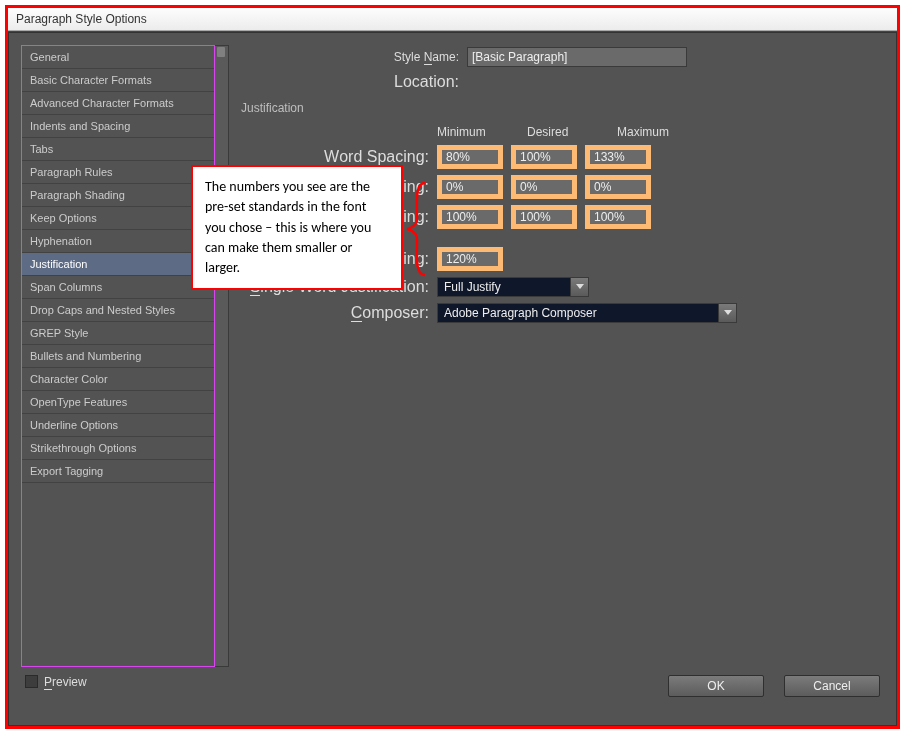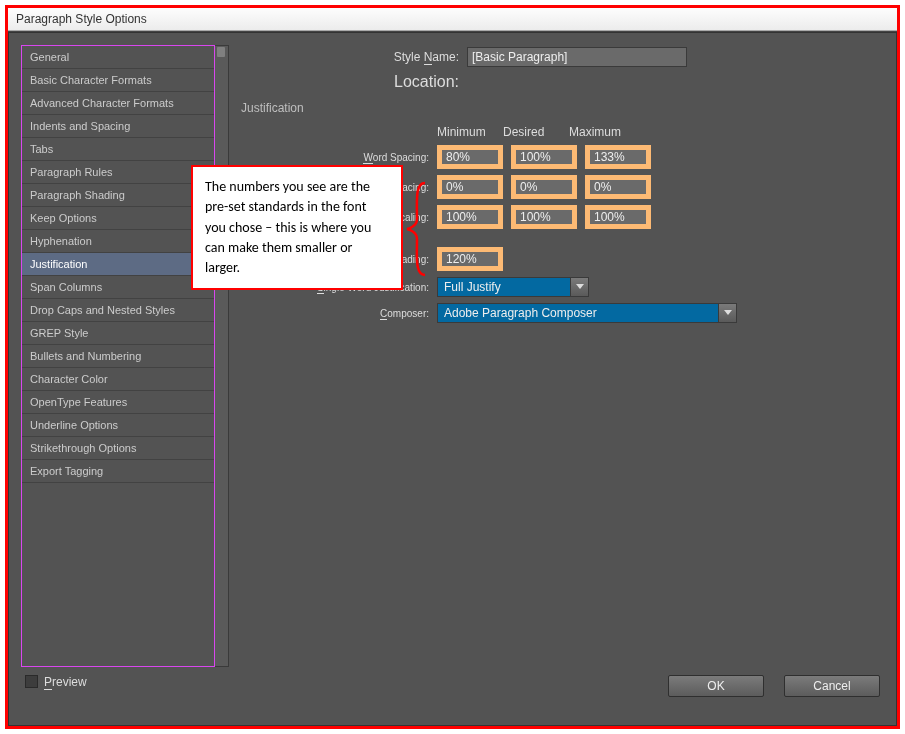--- a/index.html
+++ b/index.html
@@ -113,55 +113,55 @@
   margin: 6px 0 10px 0;
 }
 .grid-area {
   position: relative;
   margin-top: 4px;
   margin-left: 40px;
 }
 .col-headers {
   display: flex;
   margin-left: 156px;
-  gap: 0;
+  gap: 24px;
   color: #ddd;
   font-size: 12px;
   margin-bottom: 6px;
 }
 .col-headers span { width: 66px; text-align: left; }
 .grid-row {
   display: flex;
   align-items: center;
   margin-bottom: 6px;
 }
 .grid-row .rlabel {
   width: 156px;
   text-align: right;
   padding-right: 8px;
   color: #ddd;
-  font-size: 10px;
+  font-size: 16px;
 }
 .grid-row .cell {
   width: 66px;
   margin-right: 8px;
 }
 .grid-row .cell input {
   width: 100%;
   background: #6a6a6a;
   border: 5px solid #fdba74;
   color: #eee;
   padding: 2px 4px;
   height: 24px;
   font-size: 12px;
 }
 .dropdown {
   display: flex;
   align-items: center;
-  background: #0369a1;
+  background: #0f172a;
   border: 1px solid #3a3a3a;
   height: 20px;
   cursor: default;
 }
 .dropdown .dd-text {
   flex: 1;
   padding: 0 6px;
   color: #eee;
   font-size: 12px;
 }

